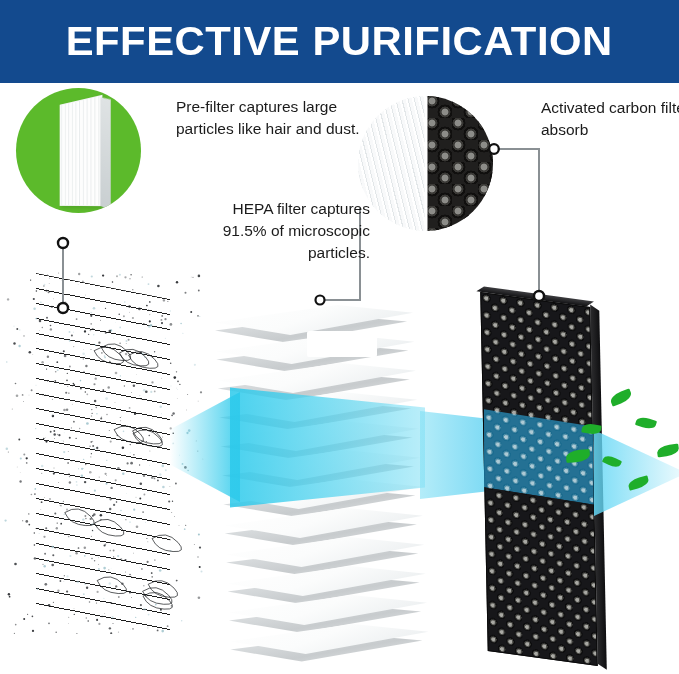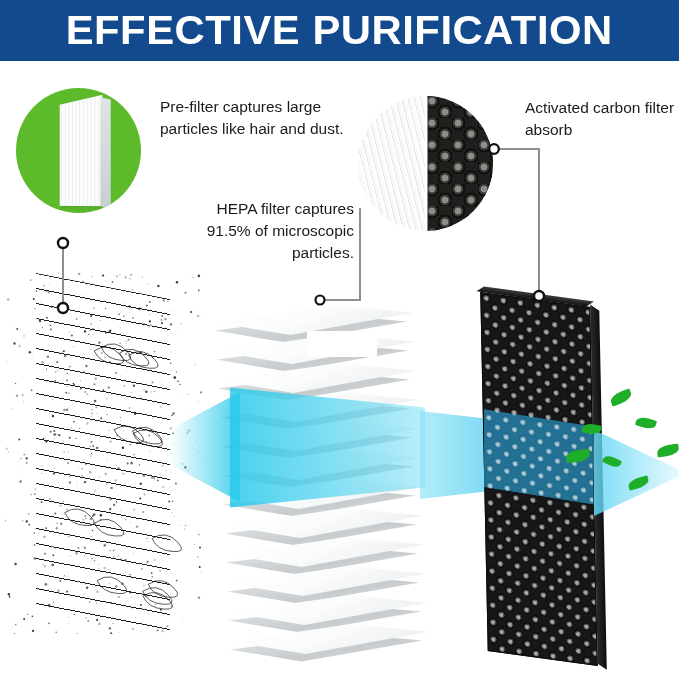--- a/index.html
+++ b/index.html
@@ -7,21 +7,21 @@
     width:679px;height:674px;
     background:#ffffff;
     font-family:"Liberation Sans", sans-serif;
     overflow:hidden;
     position:relative;
   }
   #stage{position:relative;width:679px;height:674px;overflow:hidden;background:#fff;}
 
   
   .banner{
-    position:absolute;left:0;top:0;width:679px;height:61px;
+    position:absolute;left:0;top:0;width:679px;height:83px;
     background:#134a8e;
     display:flex;align-items:center;justify-content:center;
     overflow:hidden;
   }
   .banner-title{
     color:#ffffff;
     font-family:"Liberation Sans", sans-serif;
     font-weight:bold;
     font-size:41px;
     letter-spacing:0.5px;
@@ -31,20 +31,21 @@
   }
 
   
   .callout{
     position:absolute;
     color:#1b1b1b;
     font-size:15.5px;
     line-height:22px;
     font-family:"Liberation Sans", sans-serif;
     white-space:pre-line;
+    margin-left:16px;
   }
   #callout-prefilter{left:160px;top:96px;width:190px;text-align:left;}
   #callout-hepa{left:172px;top:198px;width:182px;text-align:right;}
   #callout-carbon{left:525px;top:97px;width:160px;text-align:left;}
 
   
   .leader-svg{position:absolute;left:0;top:0;width:679px;height:674px;pointer-events:none;}
 
   
   .badge-green{

